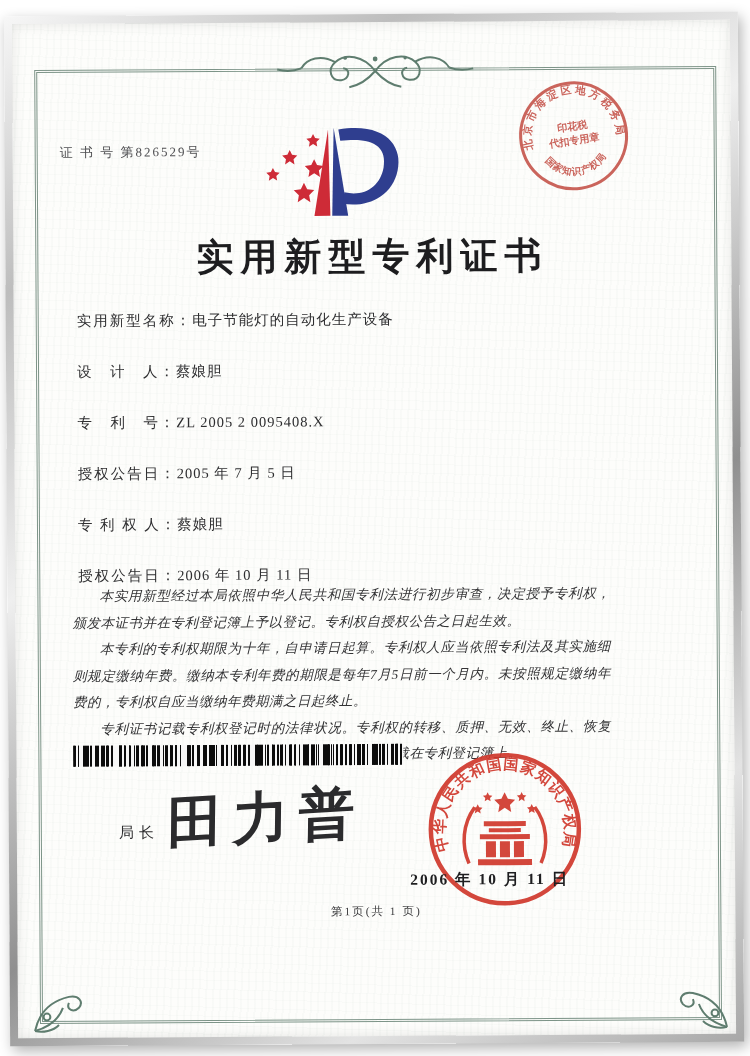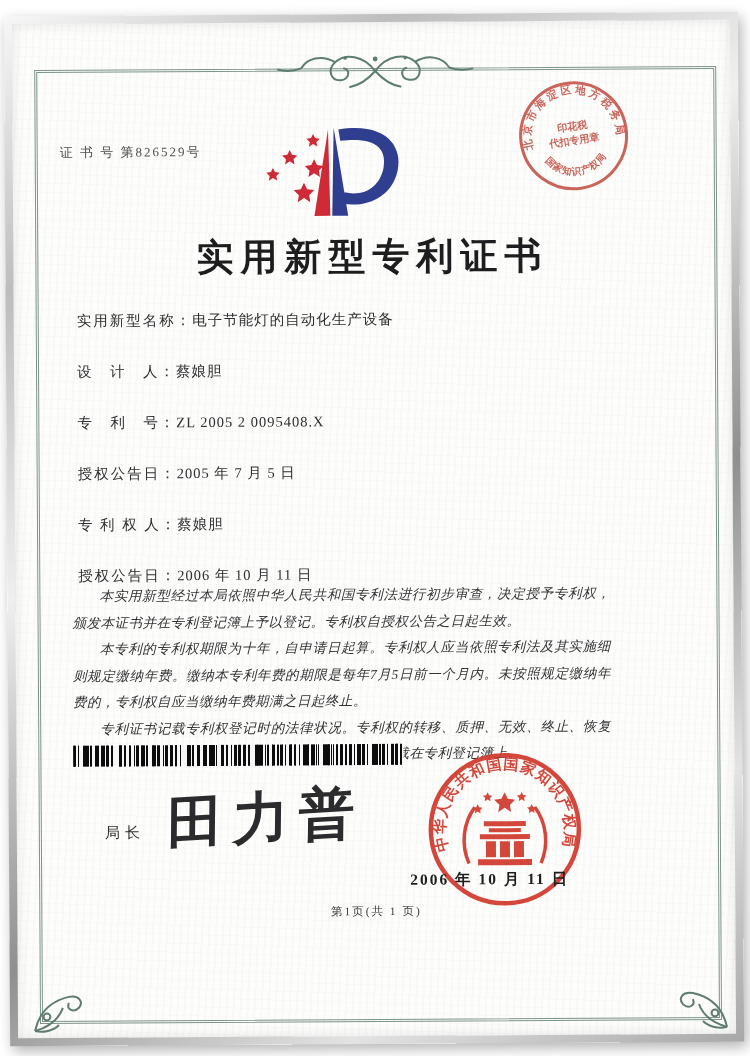--- a/index.html
+++ b/index.html
@@ -38,21 +38,21 @@
 
   .body-text{position:absolute;left:57px;top:560px;width:538px;color:#333335;}
   .body-text p{margin:0;font-size:13.5px;line-height:26.5px;text-indent:2em;font-style:italic;
                letter-spacing:.5px;text-align:justify;}
 
   .barcode{position:absolute;left:57px;top:722px;width:330px;height:21px;
            background:
              repeating-linear-gradient(90deg,#0c0c0c 0 2px,transparent 2px 5px,#0c0c0c 5px 6px,transparent 6px 12px,#0c0c0c 12px 15px,transparent 15px 17px),
              repeating-linear-gradient(90deg,#0c0c0c 0 3px,#f7f7f7 3px 5px,#0c0c0c 5px 6px,#f7f7f7 6px 10px,#0c0c0c 10px 12px,#f7f7f7 12px 15px,#0c0c0c 15px 16px,#f7f7f7 16px 23px);}
 
-  .sig-role{position:absolute;left:88px;top:800px;font-size:15px;letter-spacing:5px;color:#2c2c2e;}
+  .sig-role{position:absolute;left:102px;top:800px;font-size:15px;letter-spacing:5px;color:#2c2c2e;}
   .sig-name{position:absolute;left:150px;top:758px;font-size:56px;font-weight:600;color:#2b2b2d;
             transform:rotate(-3deg) skewX(-4deg);letter-spacing:10px;}
 
   .office-seal{position:absolute;left:408px;top:728px;width:160px;height:160px;opacity:.92;}
   .issue-date{position:absolute;left:393px;top:848px;font-size:15.5px;font-weight:bold;
               letter-spacing:2px;color:#1e1e20;}
   .page-footer{position:absolute;left:0;right:0;top:882px;text-align:center;font-size:11.5px;
                letter-spacing:2px;color:#3b3b3d;}
 </style>
 </head>

